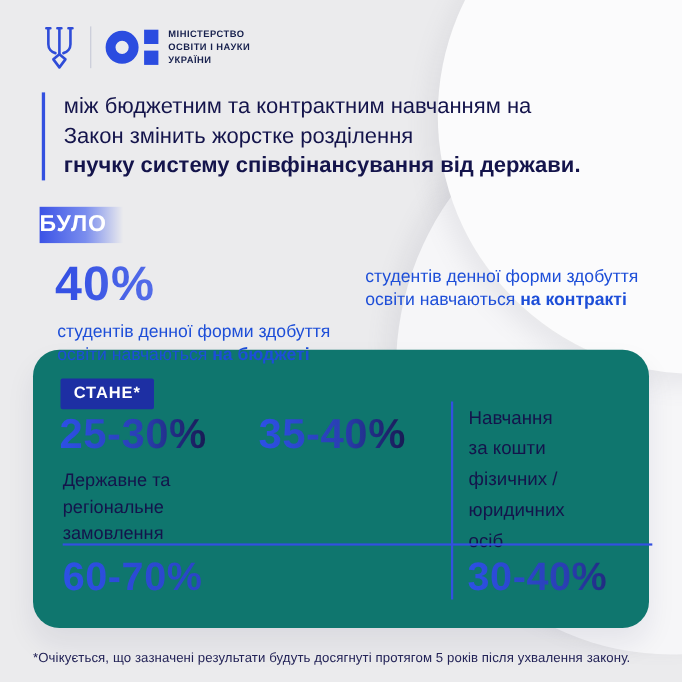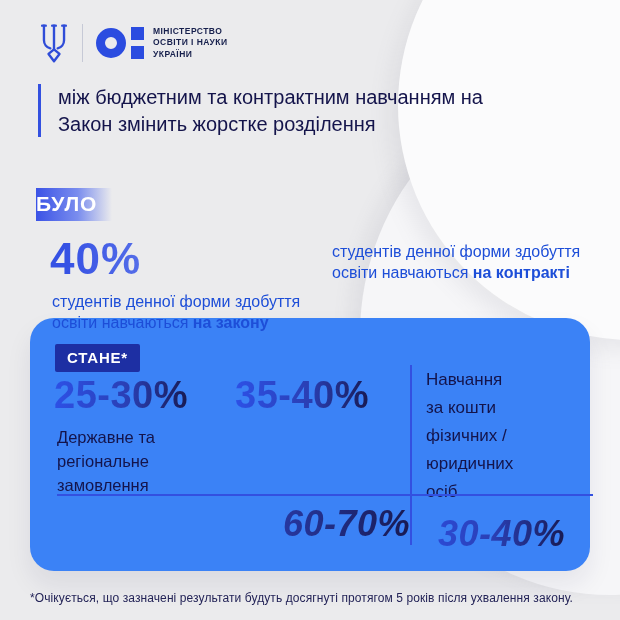--- a/index.html
+++ b/index.html
@@ -32,40 +32,40 @@
   .stat{position:absolute;width:272px;z-index:5;margin-top:24px;}
   .stat-left{left:50px;top:210px;}
   .stat-right{left:330px;top:210px;}
   .stat-value{font-size:44px;font-weight:800;letter-spacing:1px;
     background:linear-gradient(90deg,#3551e4 5%,#6c82ec 55%,#b3bdf4 95%);
     -webkit-background-clip:text;background-clip:text;color:transparent;}
   .stat-caption{margin:7px 0 0 2px;font-size:16px;line-height:21px;color:#1d4ed8;white-space:pre-line;}
   .stat-caption .b{font-weight:bold;}
 
   
-  .card{position:absolute;left:30px;top:318px;width:560px;height:253px;background:#3b82f6;border-radius:24px;
+  .card{position:absolute;left:30px;top:318px;width:560px;height:253px;background:#0f766e;border-radius:24px;
     box-shadow:0 14px 26px rgba(30,30,80,.08);z-index:4;}
   .badge-stane{position:absolute;left:25px;top:26px;background:#1d2fa3;color:#fff;font-size:15px;font-weight:bold;
     letter-spacing:.8px;padding:5px 12px 6px;border-radius:2px;}
   .card-num{position:absolute;font-size:38px;font-weight:800;letter-spacing:.5px;
     background:linear-gradient(90deg,#2d50e6 0%,#2a3fb4 55%,#181a52 100%);
     -webkit-background-clip:text;background-clip:text;color:transparent;}
   .num1{left:24px;top:56px;}
   .num2{left:205px;top:56px;}
   .card-cap{position:absolute;font-size:16.5px;line-height:24px;color:#14144b;white-space:pre-line;}
   .cap1{left:27px;top:107px;}
   .cap2{left:208px;top:107px;}
   .cap3{left:396px;top:48px;font-size:17px;line-height:28px;}
   .vline{position:absolute;left:380px;top:47px;width:2px;height:180px;background:#3350e0;}
   .hline{position:absolute;left:27px;top:176px;width:536px;height:2px;background:#3350e0;}
-  .total{position:absolute;top:185px;font-size:36px;font-weight:800;letter-spacing:.5px;text-align:right;
+  .total{position:absolute;top:185px;font-size:36px;font-weight:800;letter-spacing:.5px;text-align:left;
     background:linear-gradient(90deg,#2d50e6 0%,#2a3fb4 55%,#181a52 100%);
-    -webkit-background-clip:text;background-clip:text;color:transparent;font-style:italic;}
+    -webkit-background-clip:text;background-clip:text;color:transparent;}
   .total1{left:27px;width:353px;}
-  .total2{left:375px;width:160px;margin-top:10px;}
+  .total2{left:395px;width:160px;}
 
   
   .footnote{position:absolute;left:30px;top:591px;font-size:12px;color:#232357;z-index:5;letter-spacing:.1px;}
 </style>
 </head>
 <body>
 
 <div class="poster">
 
   <div class="blob blob2"></div>
@@ -90,28 +90,29 @@
     <div class="ministry-name">
       <div>МІНІСТЕРСТВО</div>
       <div>ОСВІТИ І НАУКИ</div>
       <div>УКРАЇНИ</div>
     </div>
   </header>
 
   <section class="title-block">
     <div class="title-line">між бюджетним та контрактним навчанням на</div>
     <div class="title-line">Закон змінить жорстке розділення</div>
+    <div class="title-line bold">гнучку систему співфінансування від держави.</div>
   </section>
 
   <div class="badge-bulo">БУЛО</div>
 
   <div class="stat stat-left">
     <div class="stat-value">40%</div>
     <p class="stat-caption"><span>студентів денної форми здобуття
-освіти навчаються </span><span class="b">на закону</span></p>
+освіти навчаються </span><span class="b">на бюджеті</span></p>
   </div>
 
   <div class="stat stat-right">
     <p class="stat-caption"><span>студентів денної форми здобуття
 освіти навчаються </span><span class="b">на контракті</span></p>
   </div>
 
   <section class="card">
     <div class="badge-stane">СТАНЕ*</div>
 

